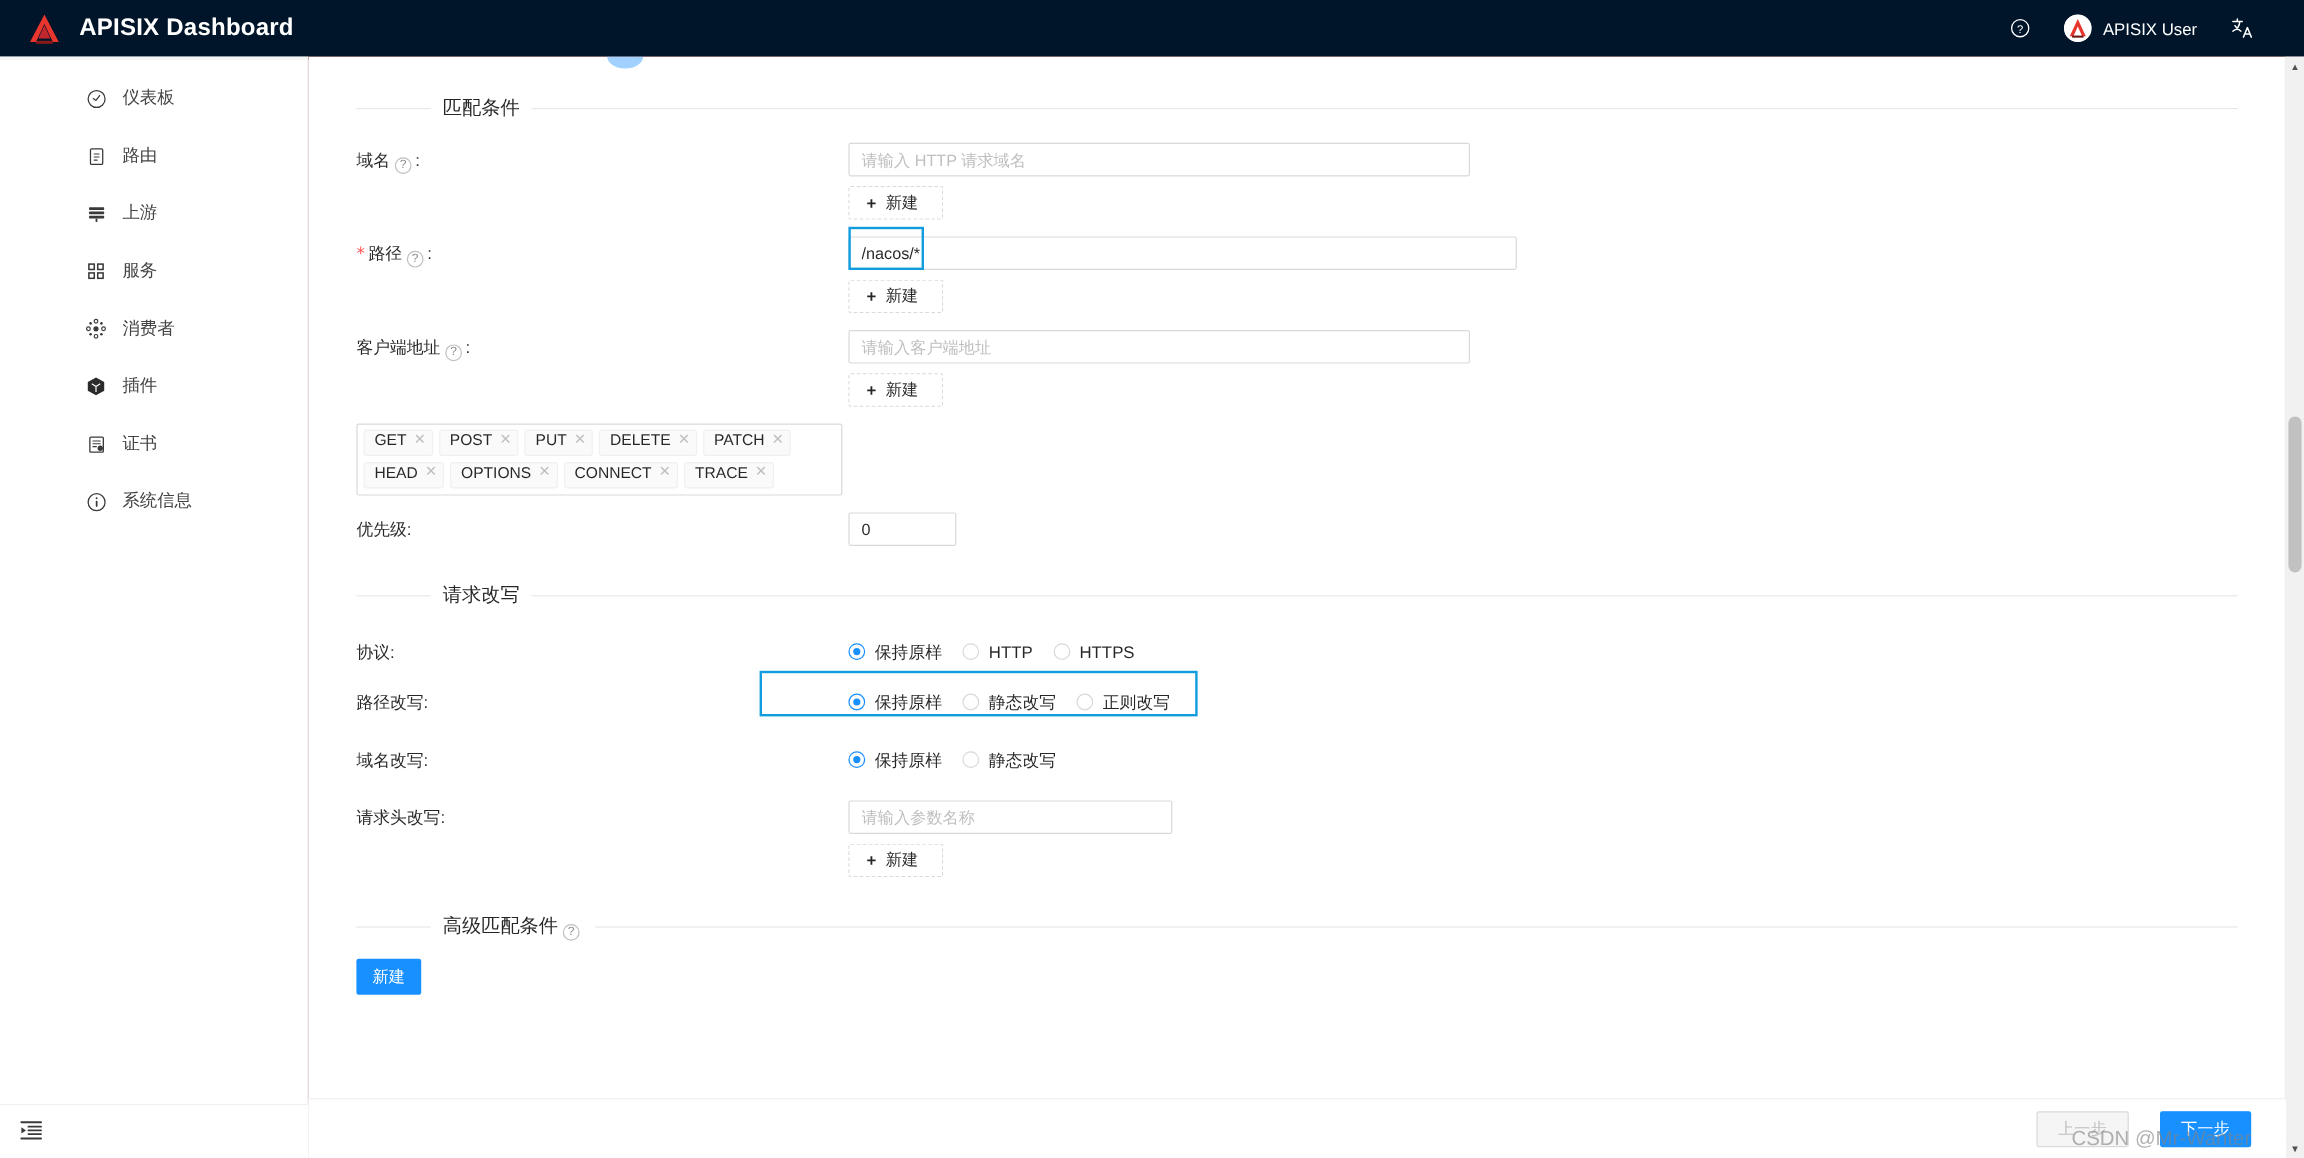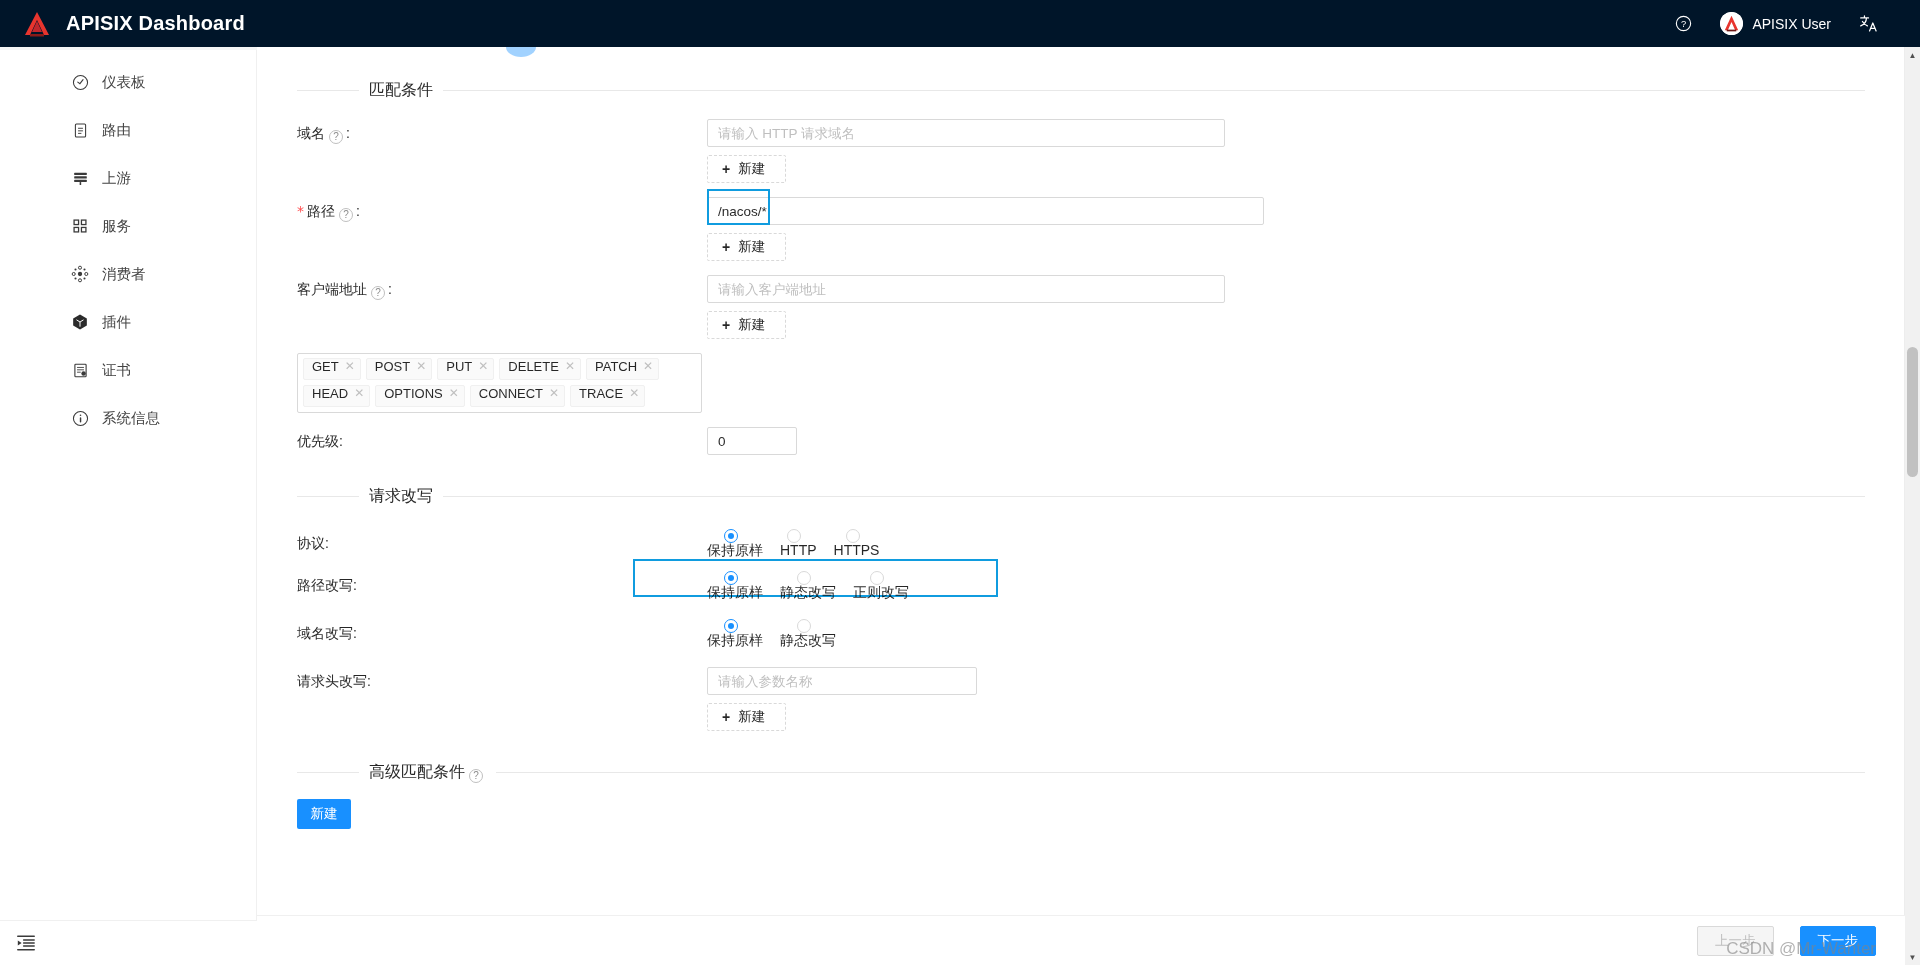--- a/index.html
+++ b/index.html
@@ -135,21 +135,21 @@
   }
   .tag {
     height: 22px; background: #fafafa; border: 1px solid #f0f0f0; border-radius: 2px;
     display: inline-flex; padding: 0 5px 0 8px;
     font-size: 13px; color: rgba(0,0,0,.85);
   }
   .tag .tag-x { margin-left: 6px; color: #bfbfbf; font-size: 12px; cursor: pointer; }
 
   
   .radio-group { display: flex; align-items: center; gap: 0; height: 28px; }
-  .radio-item { display: inline-flex; align-items: center; margin-right: 17px; cursor: pointer; flex-direction: column; }
+  .radio-item { display: inline-flex; align-items: center; margin-right: 17px; cursor: pointer; }
   .radio-dot {
     width: 14px; height: 14px; border-radius: 50%; border: 1px solid #d9d9d9;
     background: #fff; display: inline-block; position: relative; margin-right: 8px;
   }
   .radio-item.checked .radio-dot { border-color: #1890ff; }
   .radio-item.checked .radio-dot::after {
     content: ""; position: absolute; left: 3px; top: 3px; width: 6px; height: 6px;
     border-radius: 50%; background: #1890ff;
   }
   .radio-label { font-size: 14px; color: rgba(0,0,0,.85); line-height: 14px; }

